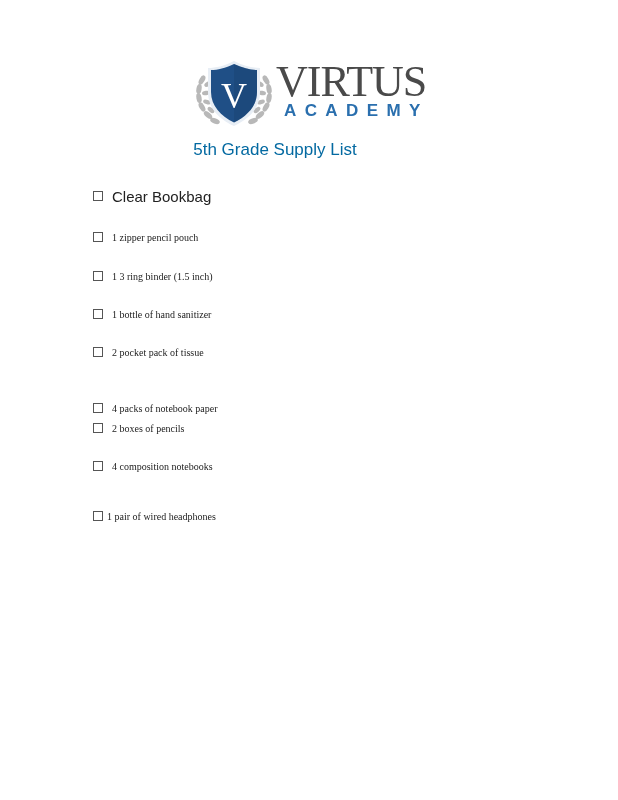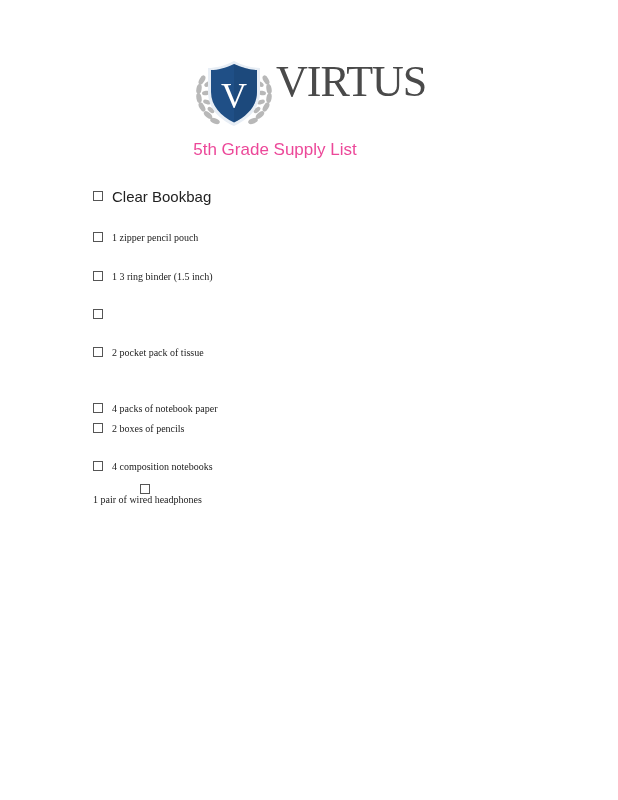--- a/index.html
+++ b/index.html
@@ -52,21 +52,21 @@
       white-space: nowrap;
     }
     .title {
       position: absolute;
       left: 0;
       width: 550px;
       top: 140px;
       text-align: center;
       font-family: "Liberation Sans", "DejaVu Sans", sans-serif;
       font-size: 17px;
-      color: #ec4899;
+      color: #0369a1;
     }
     .list {
       position: absolute;
       left: 93px;
       top: 184px;
       margin: 0;
       padding: 0;
       list-style: none;
     }
     .item {
@@ -130,53 +130,55 @@
       <ellipse cx="69" cy="44" rx="4" ry="2.2" transform="rotate(-20 69 44)"></ellipse>
       <ellipse cx="65" cy="52" rx="4" ry="2.2" transform="rotate(-40 65 52)"></ellipse>
     </g>
 
     <path d="M42 3 C52 8 60 10 68 10 L68 34 C68 50 57 61 42 68 C27 61 16 50 16 34 L16 10 C24 10 32 8 42 3 Z" fill="#e8eef5"></path>
     <path d="M42 6 C51 10 58 12 65 12 L65 34 C65 48 55 58 42 64.5 C29 58 19 48 19 34 L19 12 C26 12 33 10 42 6 Z" fill="#1f4f86"></path>
     <path d="M42 6 C51 10 58 12 65 12 L65 34 C65 48 55 58 42 64.5 Z" fill="#173e6b" opacity="0.35"></path>
     <text x="42" y="50" text-anchor="middle" font-family="Liberation Serif, DejaVu Serif, serif" font-size="36" fill="#ffffff">V</text>
   </svg>
   <div class="logo-word-top">VIRTUS</div>
+  <div class="logo-word-bottom">ACADEMY</div>
 </div>
 
 <div class="title">5th Grade Supply List</div>
 
 <ul class="list">
   <li class="item sans" style="top:0px;">
     <span class="checkbox"></span>
     <span class="item-text">Clear Bookbag</span>
   </li>
   <li class="item" style="top:41px;">
     <span class="checkbox"></span>
     <span class="item-text">1 zipper pencil pouch</span>
   </li>
   <li class="item" style="top:80px;text-align:center;">
     <span class="checkbox"></span>
     <span class="item-text">1 3 ring binder (1.5 inch)</span>
   </li>
   <li class="item" style="top:118px;">
     <span class="checkbox"></span>
+    <span class="item-text">1 bottle of hand sanitizer</span>
   </li>
   <li class="item" style="top:156px;">
     <span class="checkbox"></span>
     <span class="item-text">2 pocket pack of tissue</span>
   </li>
   <li class="item" style="top:212px;">
     <span class="checkbox"></span>
     <span class="item-text">4 packs of notebook paper</span>
   </li>
   <li class="item" style="top:232px;align-items:center;">
     <span class="checkbox"></span>
     <span class="item-text">2 boxes of pencils</span>
   </li>
   <li class="item" style="top:270px;">
     <span class="checkbox"></span>
     <span class="item-text">4 composition notebooks</span>
   </li>
-  <li class="item tight" style="top:300px;flex-direction:column;">
+  <li class="item tight" style="top:320px;">
     <span class="checkbox"></span>
     <span class="item-text">1 pair of wired headphones</span>
   </li>
 </ul>
 
 </body></html>

